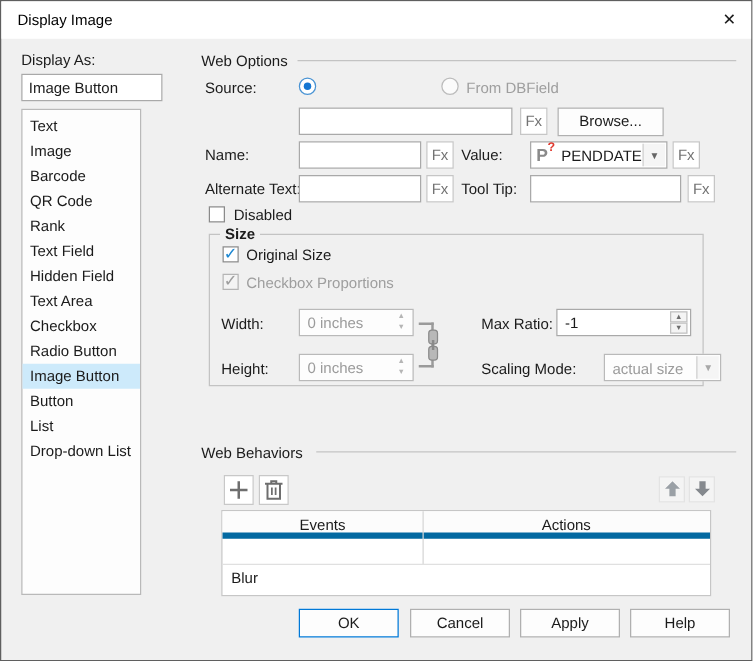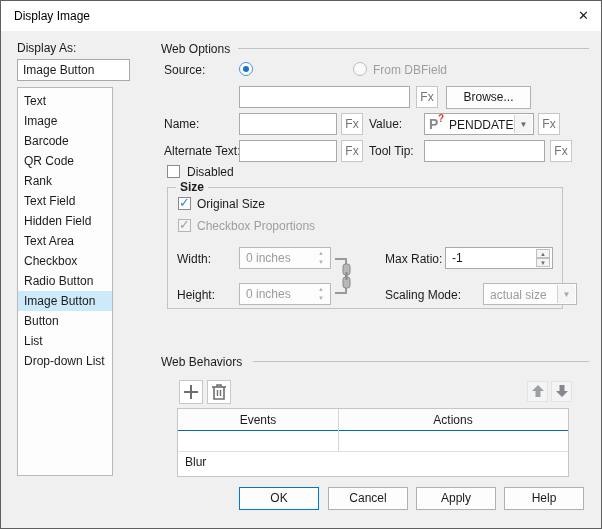--- a/index.html
+++ b/index.html
@@ -53,21 +53,21 @@
   .grplegend { position:absolute; top:-8px; left:8px; background:#f0f0f0; padding:0 4px; }
   
   .listbox { background:#fdfdfd; border:1px solid #b9b9b9; }
   .litem { height:20px; line-height:20px; padding-left:6px; white-space:nowrap; }
   .litem.sel { background:#cdeafb; }
   
   .iconbtn { width:24px; height:24px; background:#fff; border:1px solid #c8c8c8; text-align:center; }
   .flatbtn { width:21px; height:21px; background:#f4f4f4; border:1px solid #e3e3e3; text-align:center; }
   
   .wbtable { background:#fff; border:1px solid #c6c6c6; }
-  .thead { position:absolute; left:0; top:0; right:0; height:22px; border-bottom:1px solid #0369a1; background:#fcfcfc; }
+  .thead { position:absolute; left:0; top:0; right:0; height:22px; border-bottom:5px solid #0369a1; background:#fcfcfc; }
   .tcell { position:absolute; top:0; height:22px; line-height:22px; text-align:center; }
   .tdiv { position:absolute; top:0; width:1px; background:#d6d6d6; }
   .trow { position:absolute; left:0; right:0; height:21px; border-bottom:1px solid #e0e0e0; line-height:20px; }
 </style>
 </head>
 <body>
 
 <div id="dialog">
 
   <div class="abs titlebar"></div>

